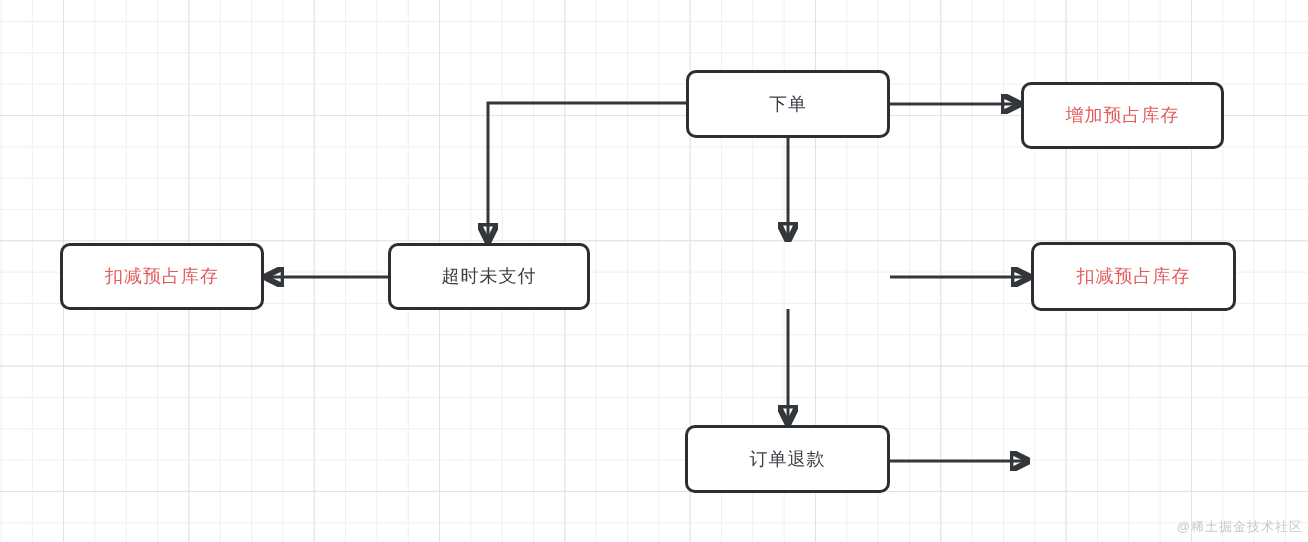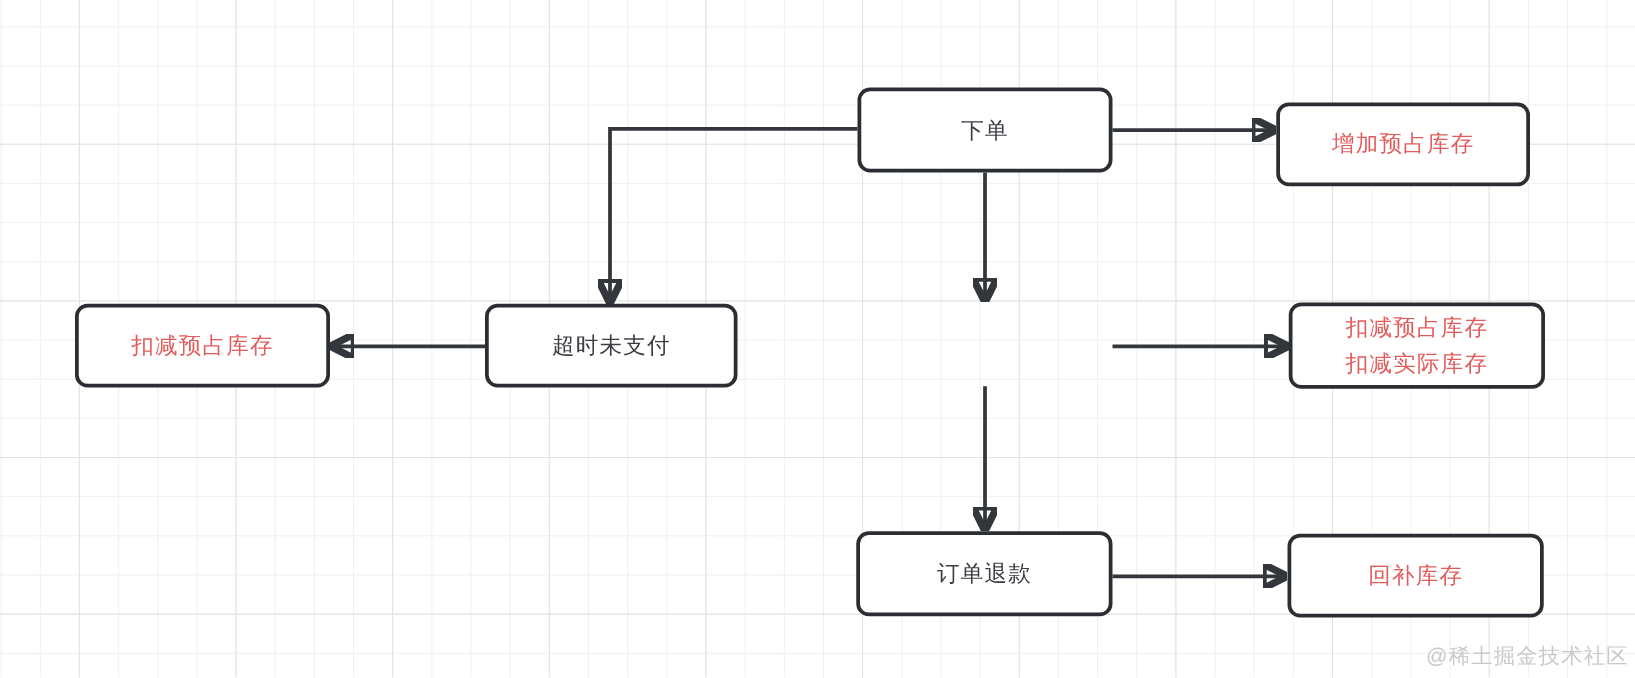--- a/index.html
+++ b/index.html
@@ -66,21 +66,21 @@
   #node-timeout-unpaid         { left: 388px;  top: 243px; width: 202px; height: 67px; font-family: Liberation Serif, serif; }
   #node-pay                    { left: 685px;  top: 242px; width: 205px; height: 67px; }
   #node-deduct-reserved-actual { left: 1031px; top: 242px; width: 205px; height: 69px; }
   #node-order-refund           { left: 685px;  top: 425px; width: 205px; height: 68px; font-family: Liberation Serif, serif; }
   #node-replenish-stock        { left: 1030px; top: 427px; width: 205px; height: 67px; }
 
   .watermark {
     position: absolute;
     right: 5px;
     bottom: 6px;
-    font-size: 17px;
+    font-size: 13px;
     color: #c9c9c9;
     letter-spacing: 1px;
     user-select: none;
     margin-top: 12px;
   }
 </style>
 </head>
 <body>
 
 <div class="canvas">
@@ -112,26 +112,22 @@
     <span>扣减预占库存</span>
   </div>
 
   <div class="node" id="node-timeout-unpaid">
     <span>超时未支付</span>
   </div>
 
 
   <div class="node red" id="node-deduct-reserved-actual">
     <span>扣减预占库存</span>
-    <span>扣减实际库存</span>
   </div>
 
   <div class="node" id="node-order-refund">
     <span>订单退款</span>
   </div>
 
-  <div class="node red" id="node-replenish-stock">
-    <span>回补库存</span>
-  </div>
 
   <div class="watermark">@稀土掘金技术社区</div>
 
 </div>
 
 </body></html>

